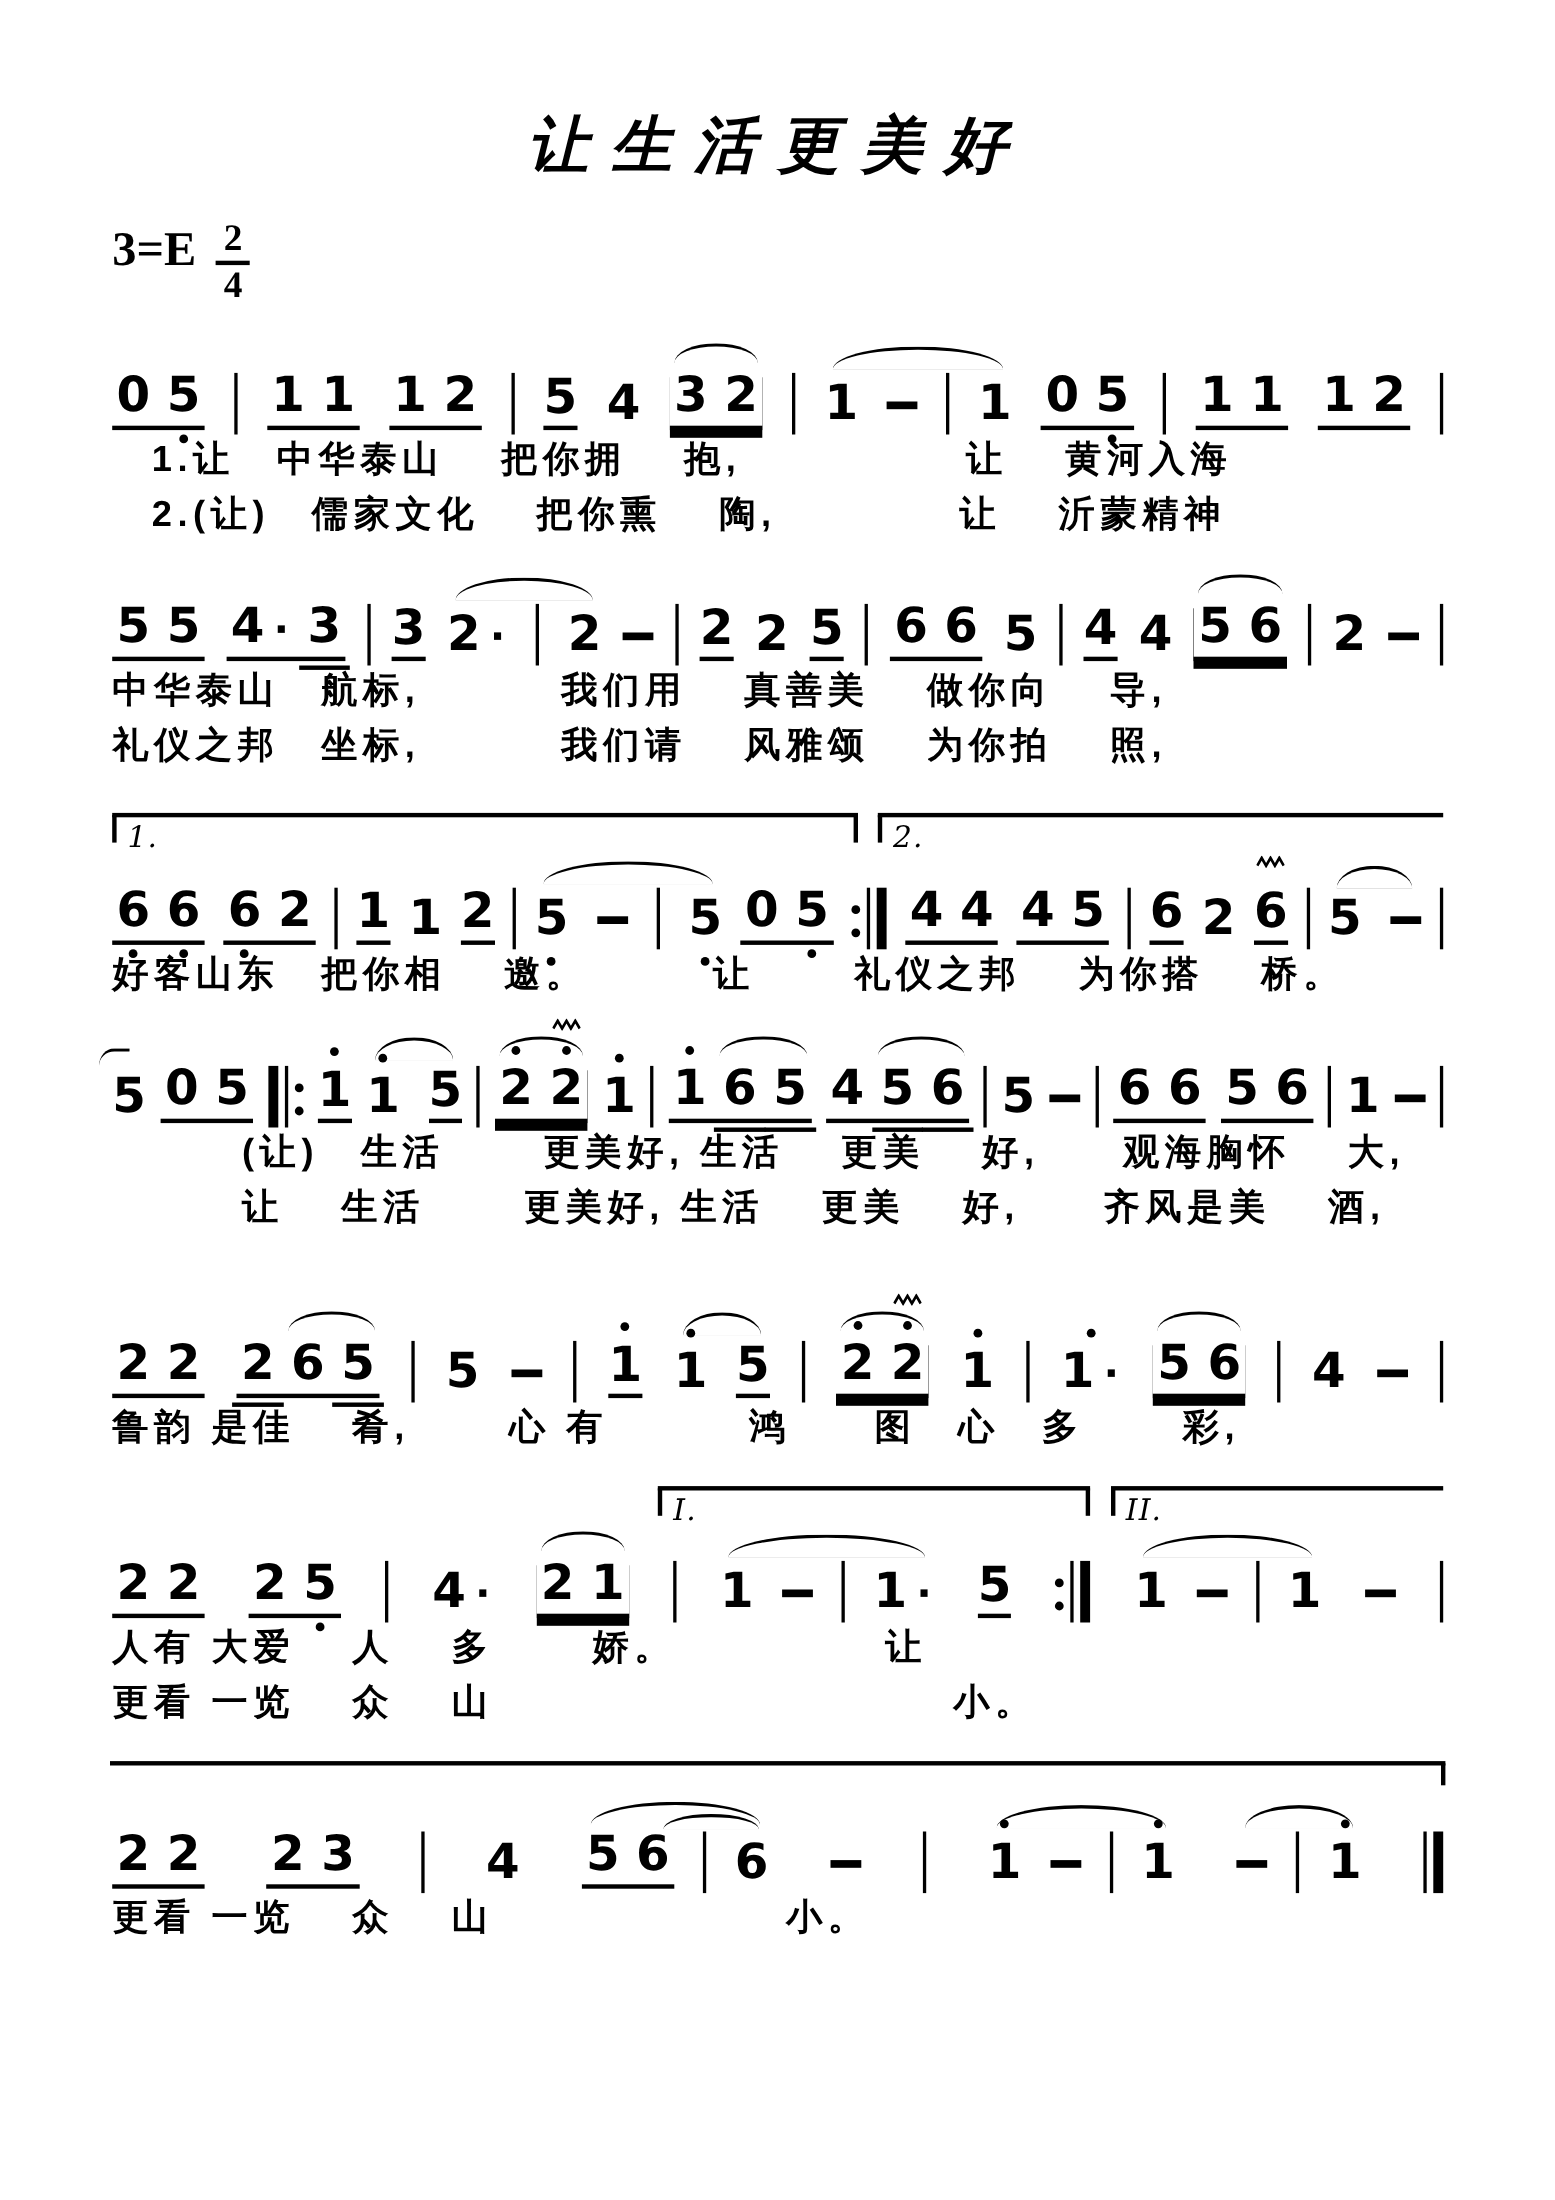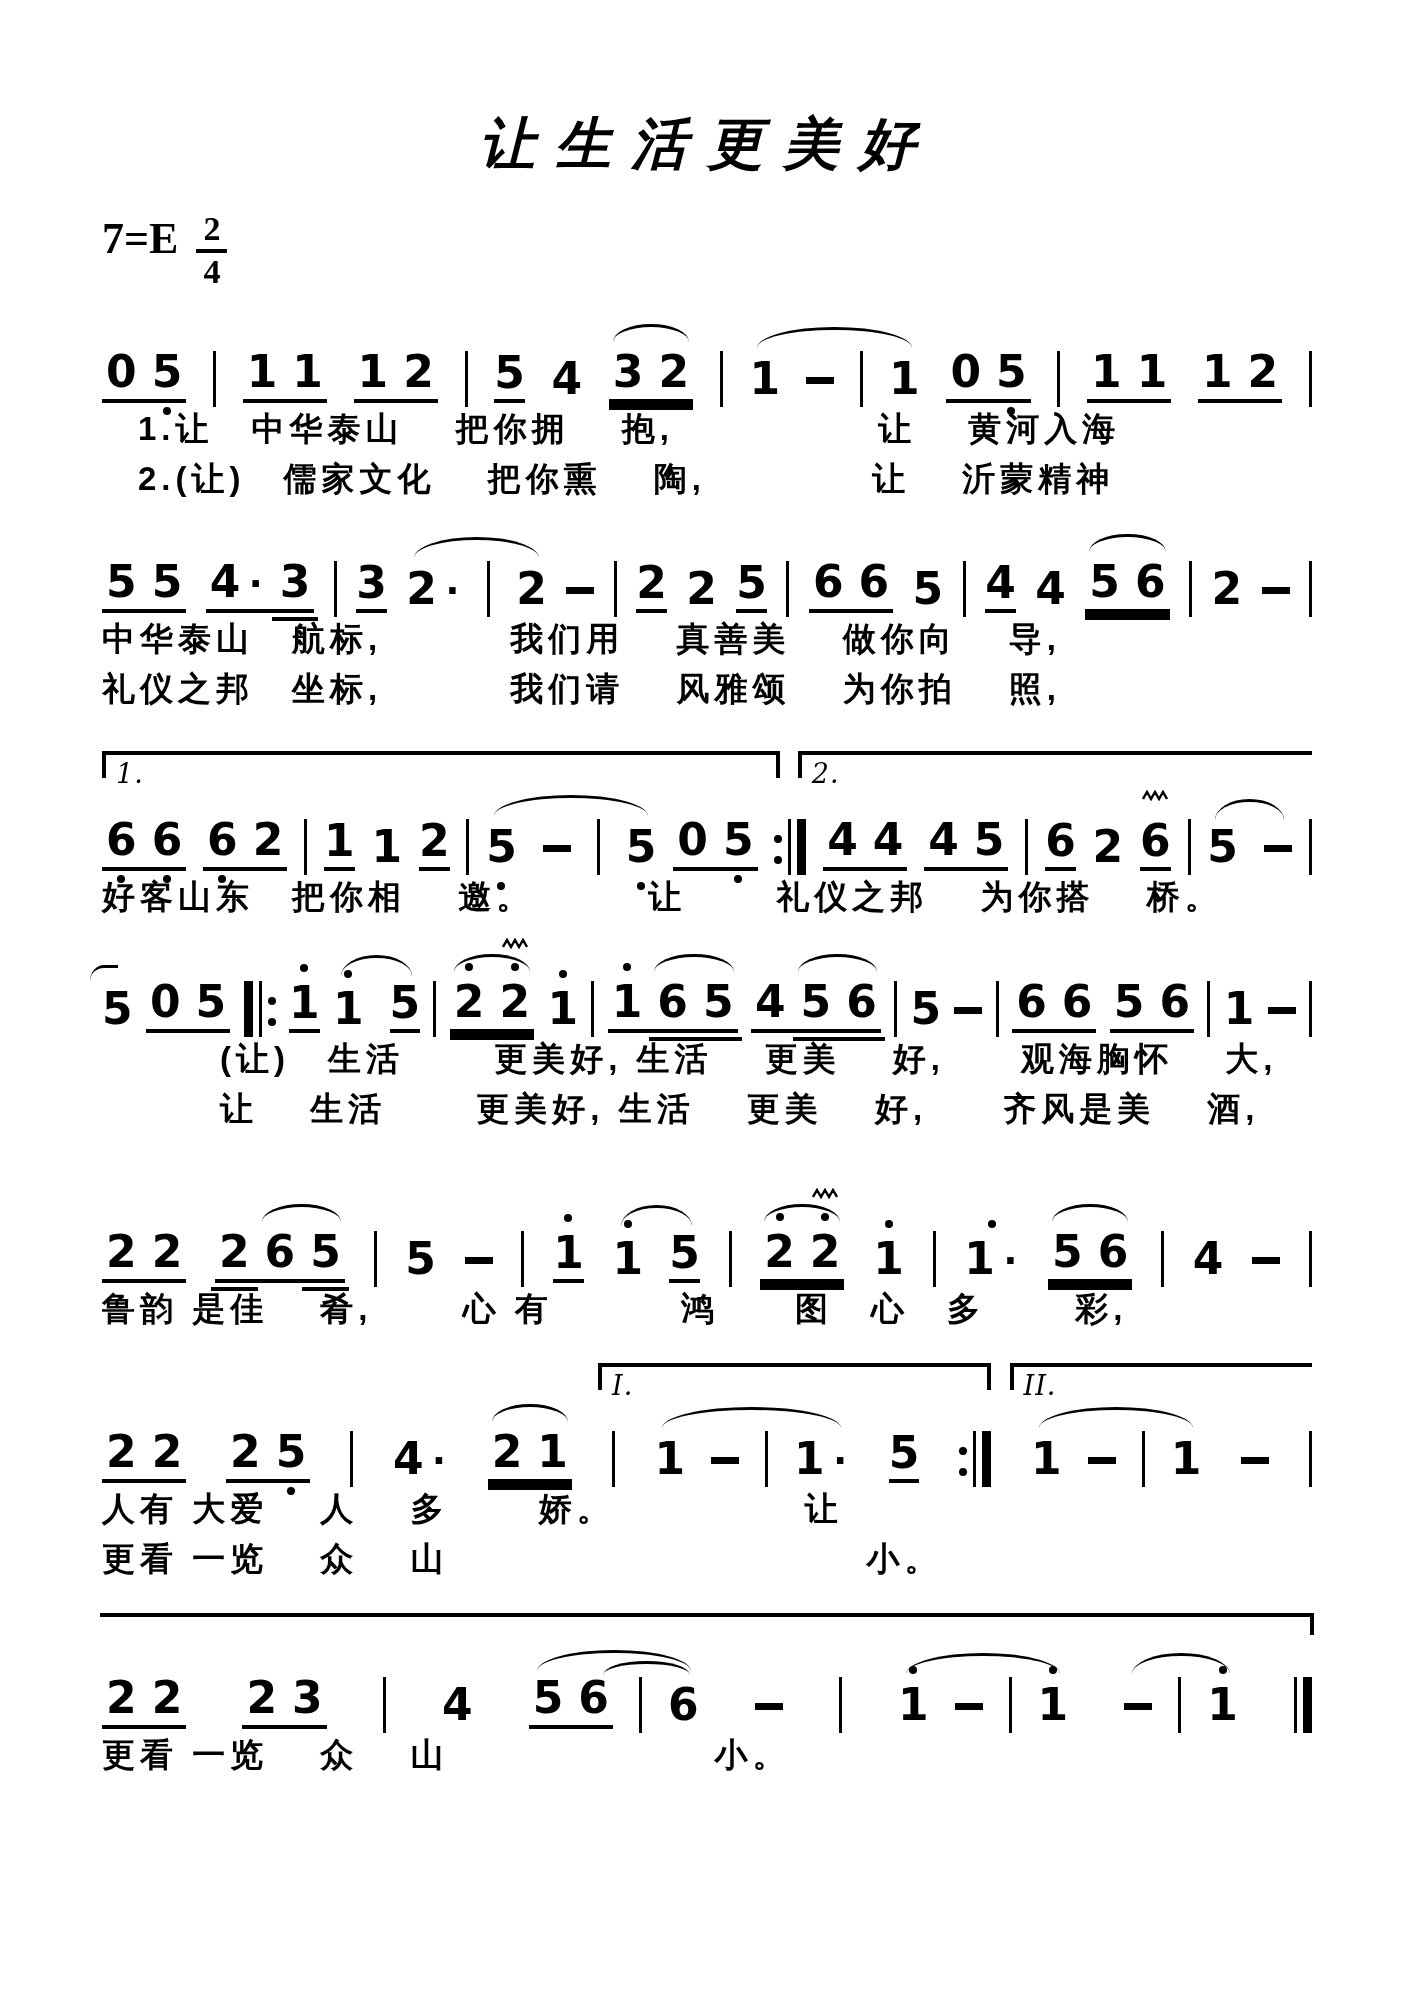--- a/index.html
+++ b/index.html
@@ -1,17 +1,17 @@
 <!DOCTYPE html>
 <html><head>
 <meta charset="utf-8">
 <style>
   html,body{margin:0;padding:0;background:#e8e8e8}
   .page{width:1414px;height:2000px;background:#ffffff;position:relative;
-        box-sizing:border-box;padding:12px 102px;color:#000;overflow:hidden;
+        box-sizing:border-box;padding:0 102px;color:#000;overflow:hidden;
         font-family:"Liberation Sans",sans-serif;margin:0 auto}
   
   .title{margin-top:95px;text-align:center;font-family:"DejaVu Serif",serif;
          font-weight:bold;font-style:italic;font-size:56px;letter-spacing:20px}
   .hdr{display:flex;align-items:flex-start;margin-top:22px;height:100px}
   .keysig{display:flex;align-items:flex-start;font-family:"Liberation Serif",serif;
           font-weight:bold;font-size:44px;line-height:44px;margin-top:12px}
   .frac{display:inline-flex;flex-direction:column;align-items:center;margin-left:18px;
         font-size:34px;line-height:1.08;margin-top:-6px}
   .frac .fnum{border-bottom:4px solid #000;padding:0 7px 1px}
@@ -71,21 +71,21 @@
 </style>
 </head>
 <body>
 
 <div class="page">
 
   <div class="title">让生活更美好</div>
 
   <div class="hdr">
     <div class="keysig">
-      <span>7=E</span>
+      <span>3=E</span>
       <span class="frac">
         <span class="fnum">2</span>
         <span class="fden">4</span>
       </span>
     </div>
   </div>
 
   <div id="score">
       <div class="lineblock blk1">
         <div class="mline">

